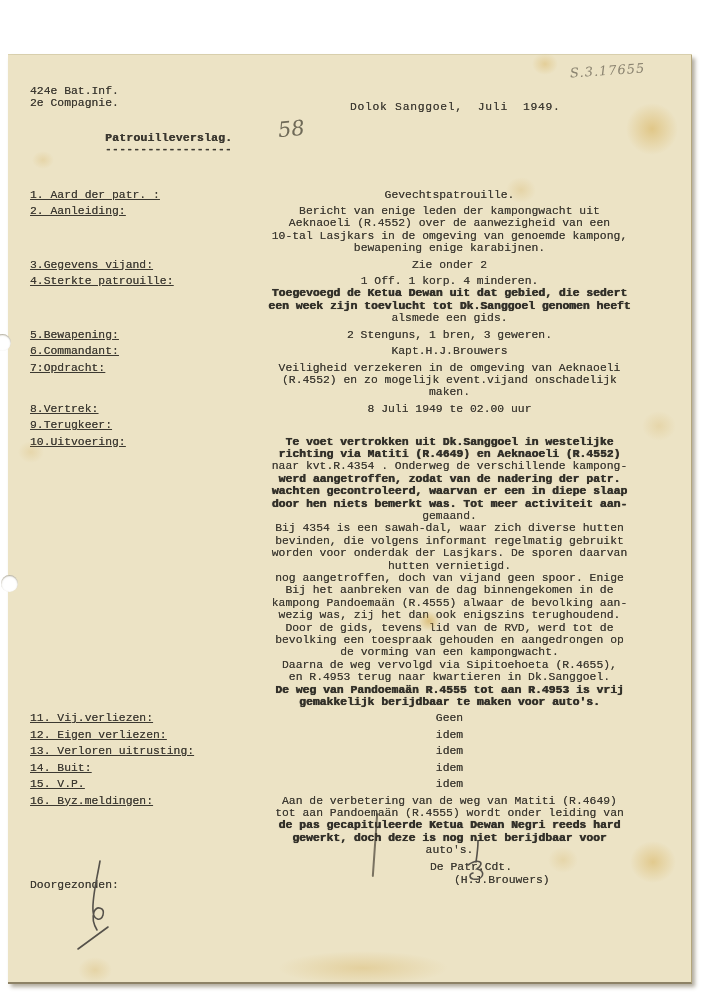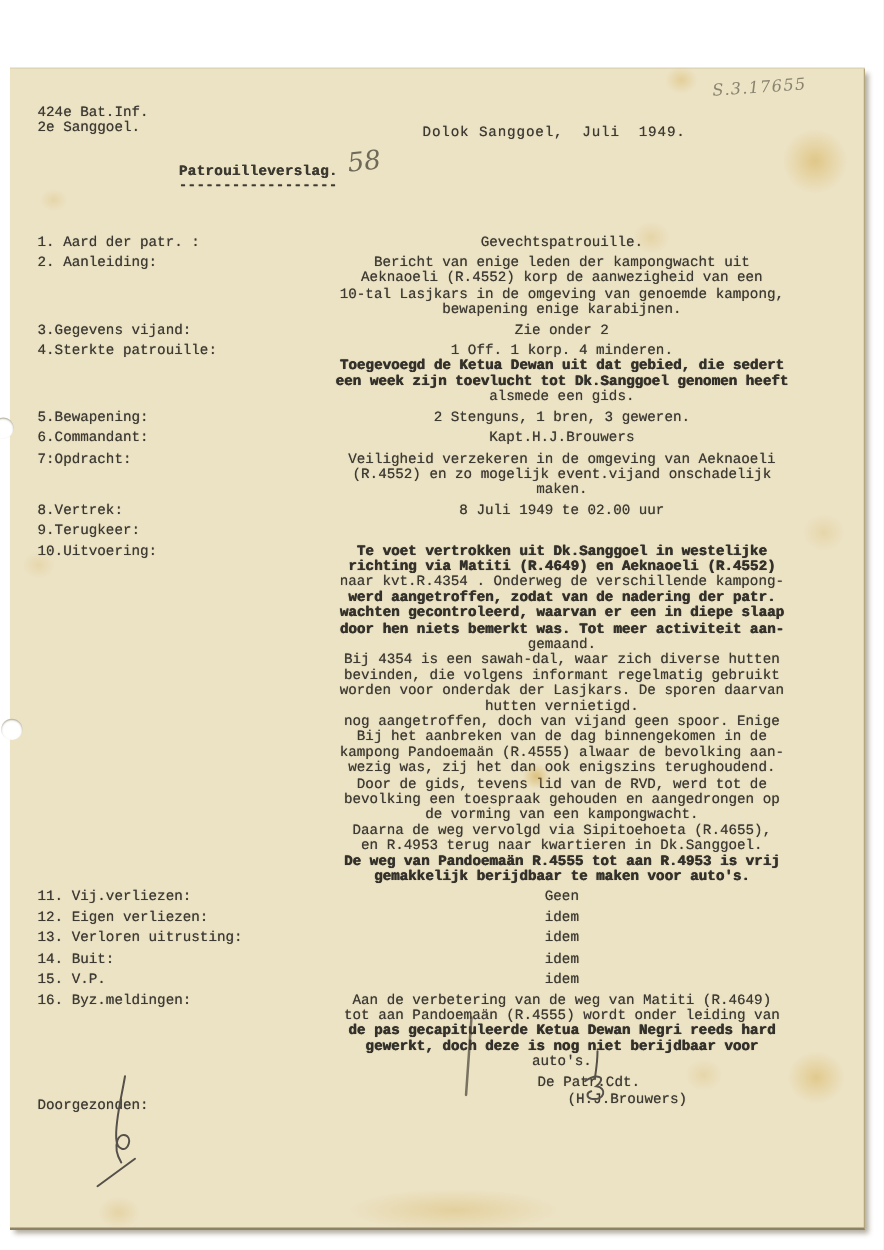--- a/index.html
+++ b/index.html
@@ -38,27 +38,27 @@
   .s11{left:10px;top:386px;width:26px;height:22px;background:radial-gradient(closest-side,rgba(205,158,55,.18),rgba(205,158,55,0));}
   
   .hole{position:absolute;width:17px;height:17px;border-radius:50%;
     background:var(--backing);box-shadow:inset 0 1px 1.5px rgba(110,100,70,.55);}
   .hole1{left:-14px;top:279px;}
   .hole2{left:-7px;top:520px;}
   
   .tw{white-space:pre;text-shadow:0 0 .6px rgba(60,56,48,.75);}
   .dbl{font-weight:bold;color:#33312a;text-shadow:.4px 0 0 currentColor,0 0 .8px rgba(45,42,35,.6);}
   .header{position:relative;}
-  .date{position:absolute;left:308px;top:16px;letter-spacing:.06em;}
-  .titleblock{margin:22px 0 0 113px;width:max-content;}
+  .date{position:absolute;left:320px;top:16px;letter-spacing:.06em;}
+  .titleblock{margin:22px 0 0 75px;width:max-content;}
   .title{font-weight:bold;letter-spacing:.02em;text-shadow:.4px 0 0 currentColor;}
   .title-dashes{margin-top:-1px;font-weight:bold;letter-spacing:.02em;}
   .items{margin-top:33px;}
   .row{display:grid;grid-template-columns:192px 1fr;margin-bottom:4px;}
-  .label{white-space:pre;}
+  .label{white-space:pre;text-decoration:underline;}
   .value .line{white-space:pre;text-align:center;}
   
   .hand{font-family:"DejaVu Serif","Liberation Serif",serif;font-style:italic;color:var(--pencil);}
   .archive-no{position:absolute;left:562px;top:10px;font-size:13px;transform:rotate(-4deg);letter-spacing:1px;}
   .report-no{position:absolute;left:270px;top:68px;font-size:21px;color:#6f6a58;transform:rotate(-6deg);}
   
   .cmdr-title{position:absolute;left:422px;top:806px;}
   .cmdr-name{position:absolute;left:446px;top:819px;}
   .forwarded{position:absolute;left:22px;top:824px;}
   .sig{position:absolute;}
@@ -85,21 +85,21 @@
     <div class="stain s9"></div>
     <div class="stain s10"></div>
     <div class="stain s11"></div>
     <div class="hole hole1"></div>
     <div class="hole hole2"></div>
 
     <div class="hand archive-no">S.3.17655</div>
 
     <div class="header">
       <div class="tw">424e Bat.Inf.</div>
-      <div class="tw">2e Sanggoel.</div>
+      <div class="tw">2e Compagnie.</div>
       <div class="tw date">Dolok Sanggoel,  Juli  1949.</div>
     </div>
 
     <div class="titleblock">
       <div class="tw title">Patrouilleverslag.</div>
       <div class="tw title-dashes">------------------</div>
     </div>
 
     <div class="hand report-no">58</div>
 
@@ -107,21 +107,21 @@
         <div class="row">
           <div class="tw label">1. Aard der patr. :</div>
           <div class="value">
             <div class="tw line">Gevechtspatrouille.</div>
           </div>
         </div>
         <div class="row">
           <div class="tw label">2. Aanleiding:</div>
           <div class="value">
             <div class="tw line">Bericht van enige leden der kampongwacht uit</div>
-            <div class="tw line">Aeknaoeli (R.4552) korp de aanwezigheid van een</div>
+            <div class="tw line">Aeknaoeli (R.4552) over de aanwezigheid van een</div>
             <div class="tw line">10-tal Lasjkars in de omgeving van genoemde kampong,</div>
             <div class="tw line">bewapening enige karabijnen.</div>
           </div>
         </div>
         <div class="row">
           <div class="tw label">3.Gegevens vijand:</div>
           <div class="value">
             <div class="tw line">Zie onder 2</div>
           </div>
         </div>

